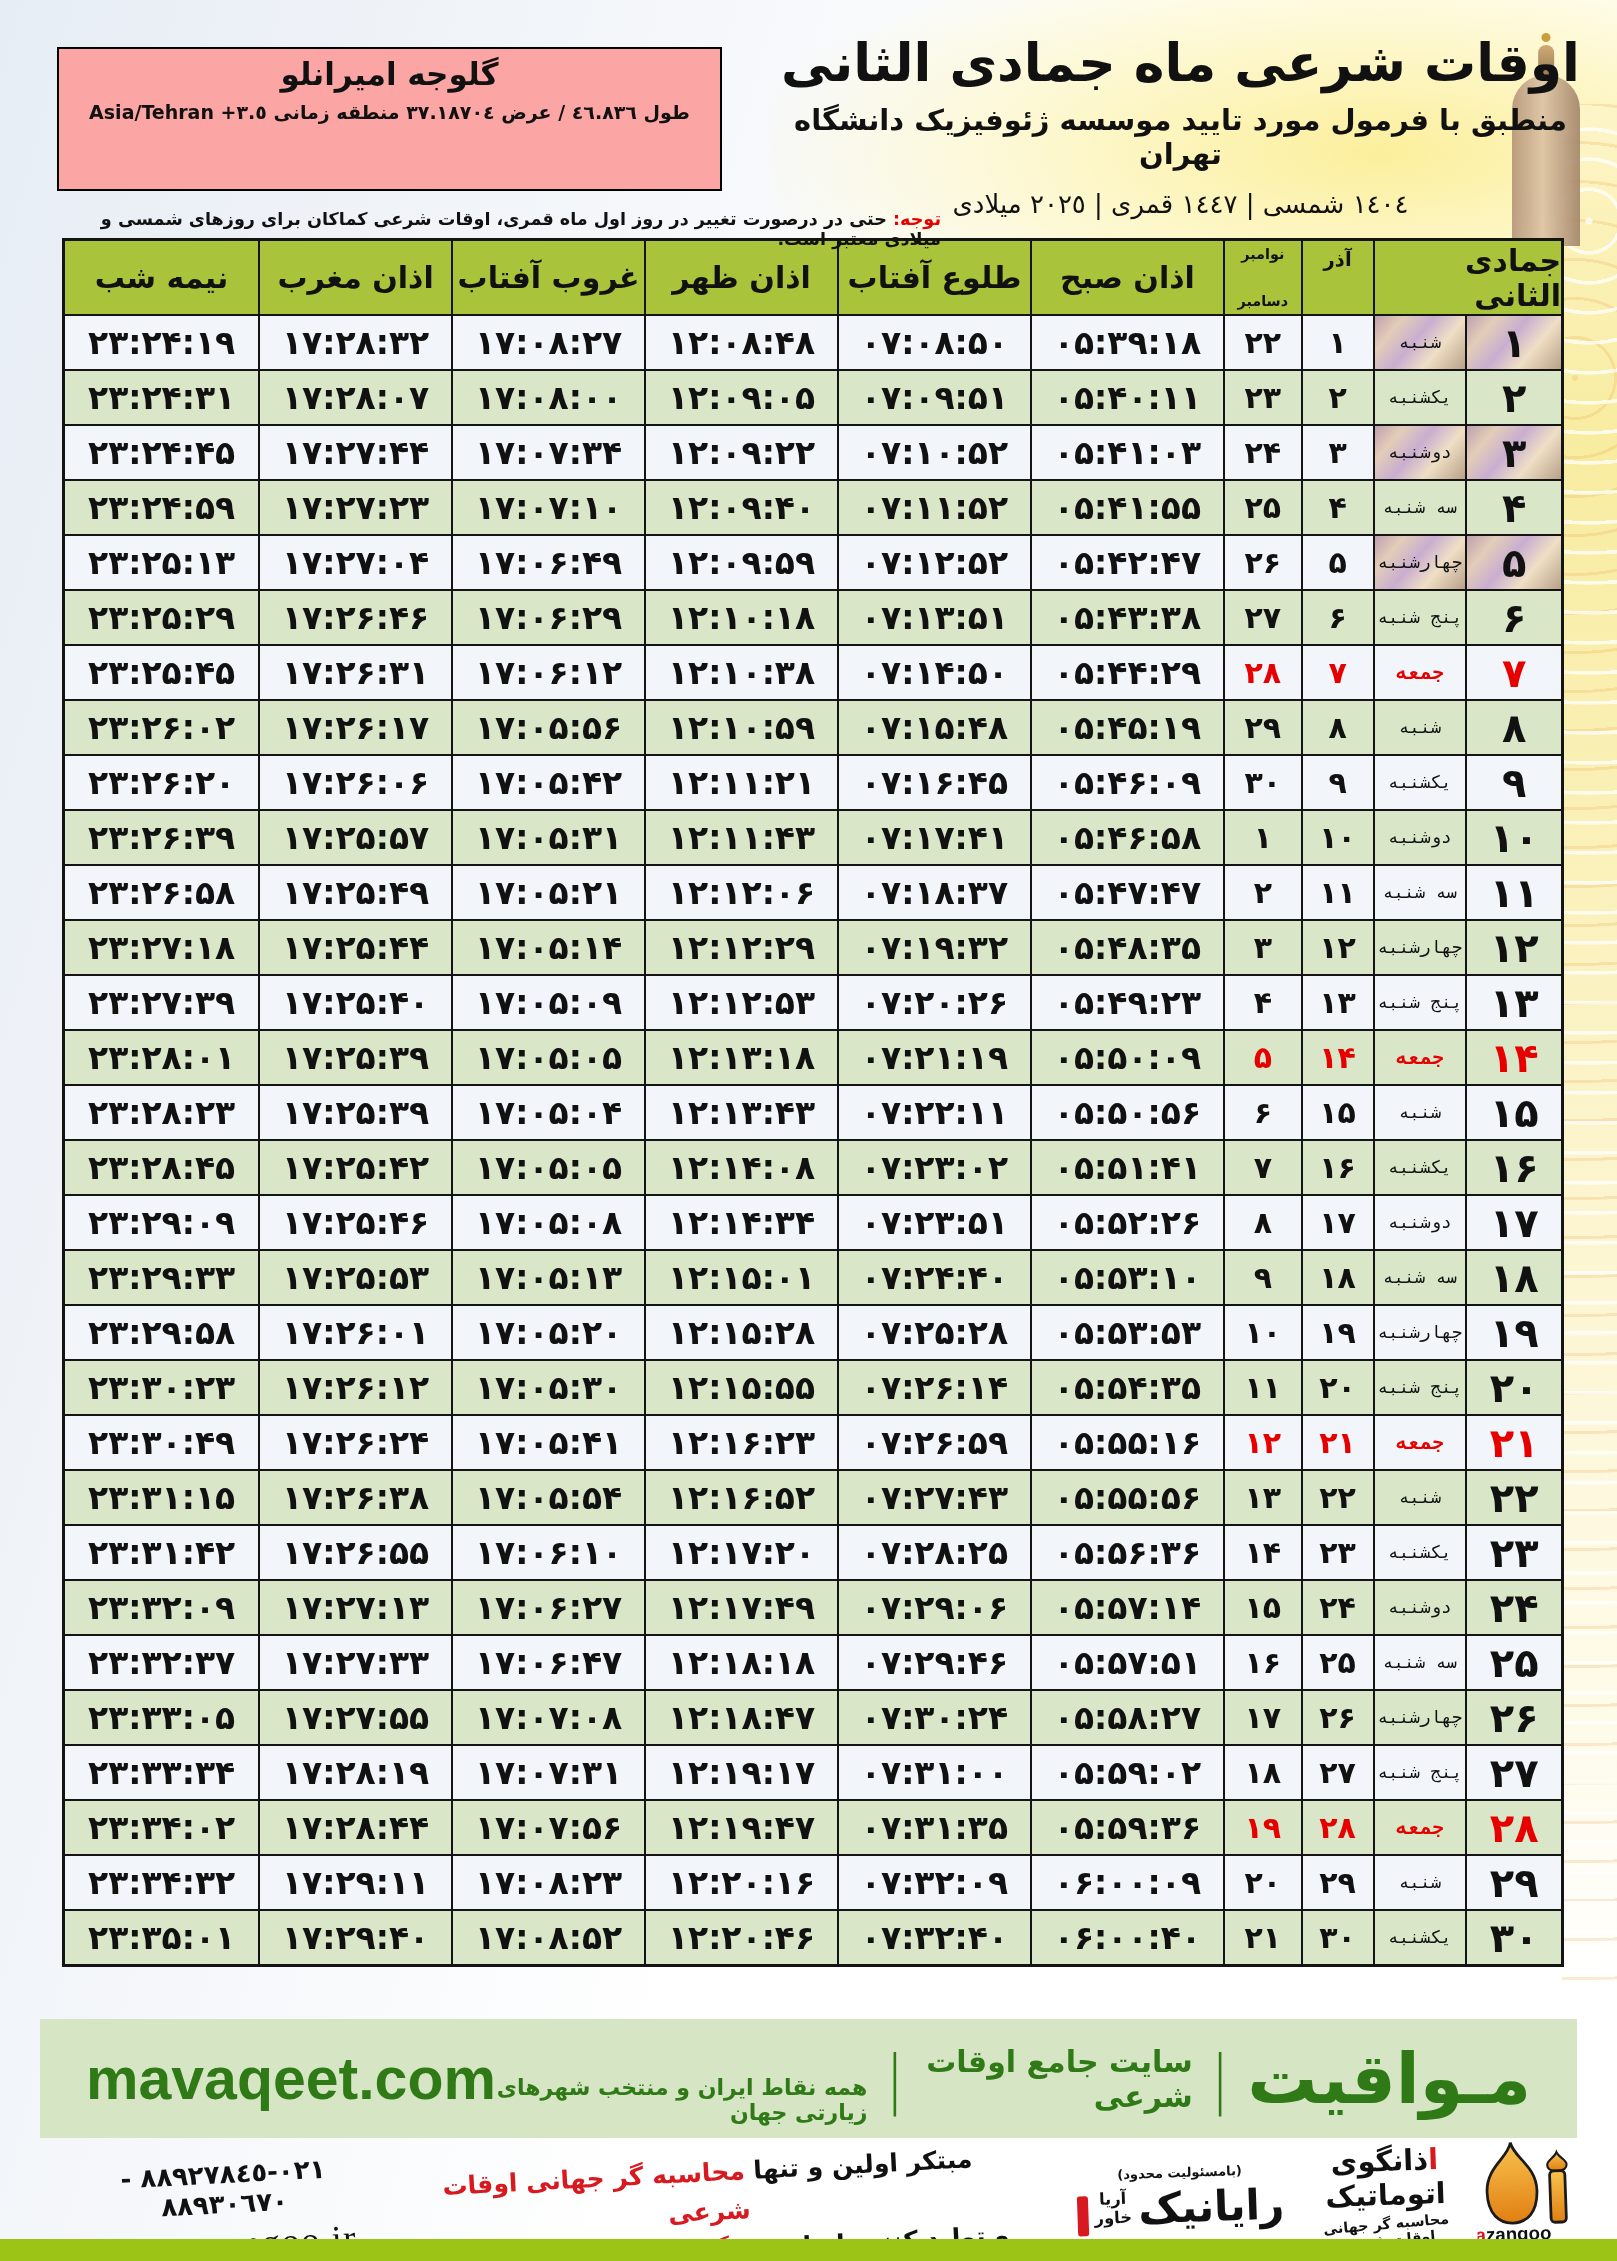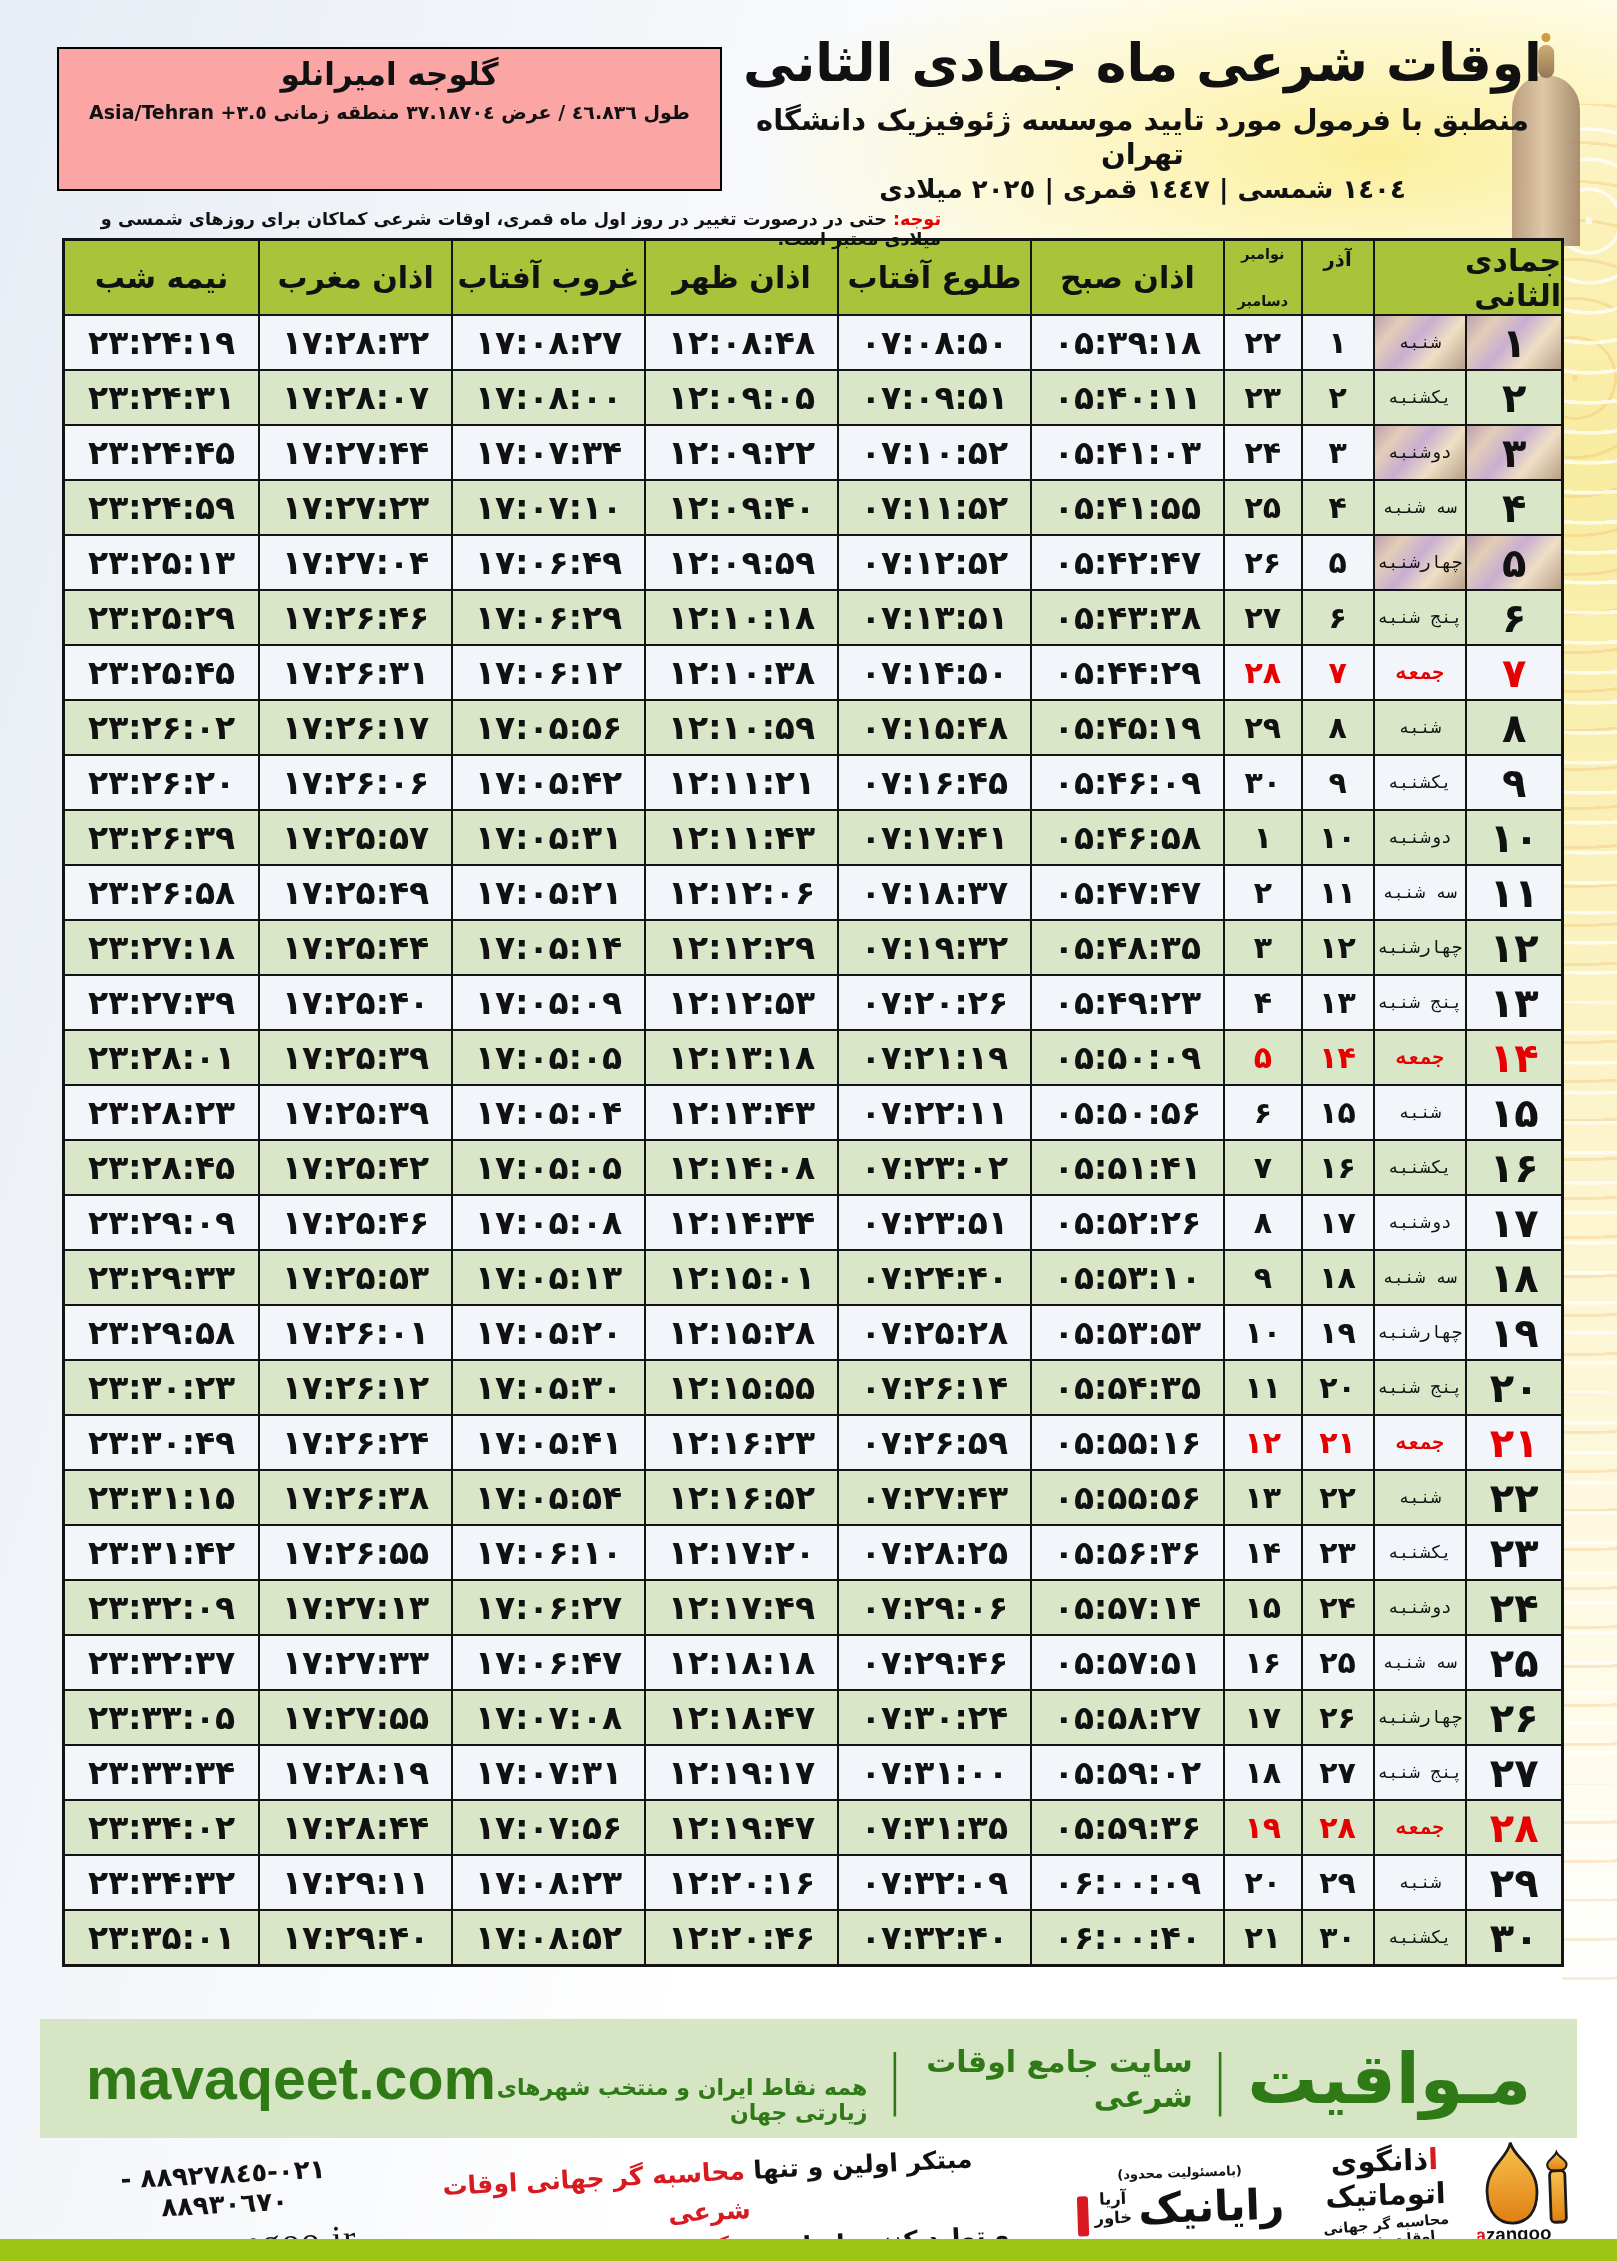--- a/index.html
+++ b/index.html
@@ -28,24 +28,24 @@
     width:15.7px;height:33px;background:linear-gradient(#caa36b,#8a6a4a);border-radius:7.8px;}
   .bg-minaret::after{content:"";position:absolute;top:-42px;left:50%;transform:translateX(-50%);
     width:9px;height:9px;background:#c8932c;border-radius:50%;}
   
   .location-box{position:absolute;left:57px;top:47px;width:665px;height:144px;z-index:2;
     background:#fca5a5;border:2.6px solid #000;direction:rtl;text-align:center;
     display:flex;flex-direction:column;gap:9px;padding:6.5px 13px;}
   .loc-name{font-size:31px;font-weight:bold;}
   .loc-region{font-size:23.5px;font-weight:bold;}
   .loc-coords{font-size:19px;font-weight:bold;}
-  .title-block{position:absolute;left:725px;top:34px;width:835px;z-index:2;direction:rtl;text-align:center;}
+  .title-block{position:absolute;left:763px;top:34px;width:835px;z-index:2;direction:rtl;text-align:center;}
   .main-title{font-size:52px;font-weight:bold;line-height:1.15;}
   .sub-title{font-size:29px;font-weight:bold;margin-top:9px;}
-  .date-line{font-size:26px;font-weight:700;margin-top:3px;}
+  .date-line{font-size:26px;font-weight:400;margin-top:18px;}
   .note-line{position:absolute;left:60px;top:209px;width:881px;z-index:2;direction:rtl;
     font-size:17.6px;font-weight:600;text-align:right;}
   .note-label{color:var(--red);font-weight:bold;}
   
   .prayer-table{position:absolute;left:62px;top:238px;width:1502px;z-index:1;
     border:3.9px solid var(--ink);background:#fff;}
   .grid{display:grid;direction:rtl;}
   .thead{grid-template-columns:12.6% 4.8% 5.2% 12.9% 12.9% 12.9% 12.9% 12.9% 12.9%;
     height:73px;background:var(--header-green);}
   .trow{grid-template-columns:6.4% 6.2% 4.8% 5.2% 12.9% 12.9% 12.9% 12.9% 12.9% 12.9%;

